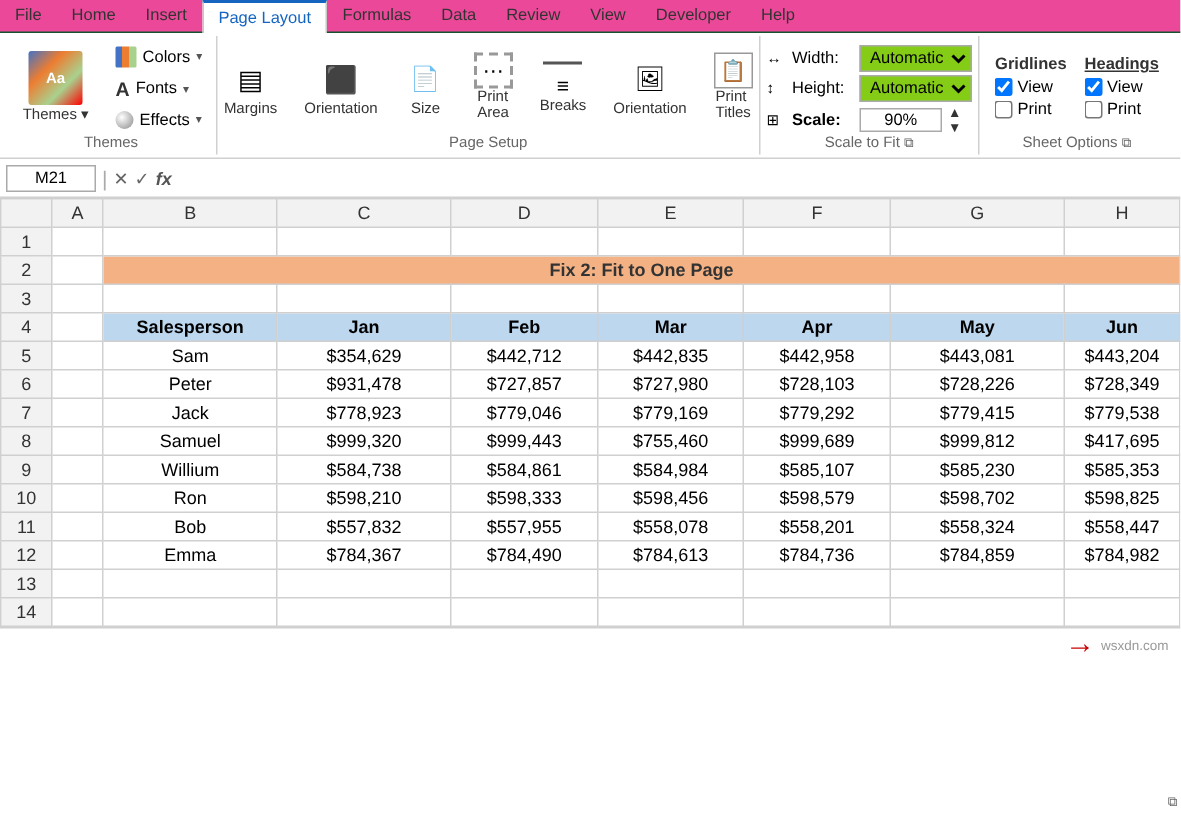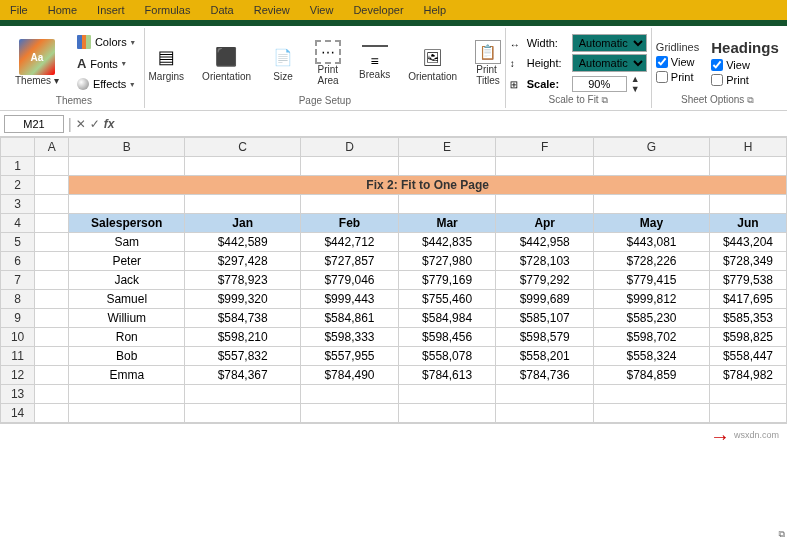--- a/index.html
+++ b/index.html
@@ -1,20 +1,20 @@
 <!DOCTYPE html>
 <html><head>
   <meta charset="utf-8">
   <style>
     * { margin: 0; padding: 0; box-sizing: border-box; }
     body { font-family: 'Segoe UI', Arial, sans-serif; font-size: 12px; background: #fff; width: 787px; height: 554px; overflow: hidden; }
 
     
     .ribbon { background: #fff; border-bottom: 1px solid #d0d0d0; }
-    .ribbon-tabs { display: flex; background: #eab308; border-bottom: 6px solid #14532d; }
+    .ribbon-tabs { display: flex; background: #ec4899; border-bottom: 1px solid #14532d; }
     .ribbon-tab { padding: 4px 10px; font-size: 11px; color: #333; cursor: pointer; border: none; background: transparent; }
     .ribbon-tab.active { background: #fff; color: #1565c0; border-top: 2px solid #1565c0; border-left: 1px solid #c8c8c8; border-right: 1px solid #c8c8c8; margin-bottom: -1px; }
 
     .ribbon-content { display: flex; align-items: stretch; padding: 2px 4px; min-height: 80px; }
     .ribbon-group { display: flex; flex-direction: column; align-items: center; padding: 2px 8px; border-right: 1px solid #d0d0d0; min-width: 60px; }
     .ribbon-group:last-child { border-right: none; }
     .ribbon-group-items { display: flex; align-items: center; gap: 2px; flex: 1; }
     .ribbon-group-label { font-size: 10px; color: #666; margin-top: 0; text-align: center; }
 
     .ribbon-btn { display: flex; flex-direction: column; align-items: center; cursor: pointer; padding: 2px 6px; border-radius: 3px; border: 1px solid transparent; min-width: 36px; }
@@ -56,30 +56,31 @@
     .corner-cell { background: #f2f2f2; border: 1px solid #d0d0d0; }
 
     
     .bottom-arrow-bar { display: flex; justify-content: flex-end; align-items: center; background: #fff; padding: 2px 8px; border-top: 1px solid #d0d0d0; height: 22px; }
     .arrow-right { color: #c00; font-size: 20px; font-weight: bold; }
 
     
     .watermark { font-size: 9px; color: #999; margin-left: 4px; }
 
     .dropdown-arrow { font-size: 8px; color: #555; }
-    .select-box { border: 1px solid #aaa; font-size: 11px; padding: 1px 2px; width: 75px; background: #0f766e; cursor: pointer; }
+    .select-box { border: 1px solid #aaa; font-size: 11px; padding: 1px 2px; width: 75px; background: #84cc16; cursor: pointer; }
   </style>
 </head>
 <body>
 
 <div class="ribbon">
   <div class="ribbon-tabs">
     <div class="ribbon-tab">File</div>
     <div class="ribbon-tab">Home</div>
     <div class="ribbon-tab">Insert</div>
+    <div class="ribbon-tab active">Page Layout</div>
     <div class="ribbon-tab">Formulas</div>
     <div class="ribbon-tab">Data</div>
     <div class="ribbon-tab">Review</div>
     <div class="ribbon-tab">View</div>
     <div class="ribbon-tab">Developer</div>
     <div class="ribbon-tab">Help</div>
   </div>
 
   <div class="ribbon-content">
 
@@ -177,33 +178,33 @@
           </div>
         </div>
       </div>
       <div class="ribbon-group-label">Scale to Fit <span style="font-size:9px;cursor:pointer;">⧉</span></div>
     </div>
 
     <div class="ribbon-group" style="min-width:130px;">
       <div class="ribbon-group-items" style="flex-direction:row; gap:12px;">
 
         <div class="checkbox-group">
-          <div style="font-size:11px;font-weight:normal;color:#333;text-align:center;">Gridlines</div>
+          <div style="font-size:11px;font-weight:bold;color:#333;text-align:center;">Gridlines</div>
           <div class="cb-row">
             <input type="checkbox" checked="" style="">
             <span>View</span>
           </div>
           <div class="cb-row">
             <input type="checkbox" style="">
             <span>Print</span>
           </div>
         </div>
 
         <div class="checkbox-group">
-          <div style="font-size:15px;font-weight:bold;color:#333;text-align:right;">Headings</div>
+          <div style="font-size:11px;font-weight:bold;color:#333;text-align:right;text-decoration:underline;">Headings</div>
           <div class="cb-row">
             <input type="checkbox" checked="" style="">
             <span>View</span>
           </div>
           <div class="cb-row">
             <input type="checkbox" style="">
             <span>Print</span>
           </div>
         </div>
       </div>
@@ -291,33 +292,33 @@
         <td class="header-cell">Mar</td>
         <td class="header-cell">Apr</td>
         <td class="header-cell">May</td>
         <td class="header-cell">Jun</td>
       </tr>
 
       <tr>
         <td class="row-num">5</td>
         <td></td>
         <td class="data-cell">Sam</td>
-        <td class="data-cell">$442,589</td>
+        <td class="data-cell">$354,629</td>
         <td class="data-cell">$442,712</td>
         <td class="data-cell">$442,835</td>
         <td class="data-cell">$442,958</td>
         <td class="data-cell">$443,081</td>
         <td class="data-cell">$443,204</td>
       </tr>
 
       <tr>
         <td class="row-num">6</td>
         <td></td>
         <td class="data-cell">Peter</td>
-        <td class="data-cell">$297,428</td>
+        <td class="data-cell">$931,478</td>
         <td class="data-cell">$727,857</td>
         <td class="data-cell">$727,980</td>
         <td class="data-cell">$728,103</td>
         <td class="data-cell">$728,226</td>
         <td class="data-cell">$728,349</td>
       </tr>
 
       <tr>
         <td class="row-num">7</td>
         <td></td>

